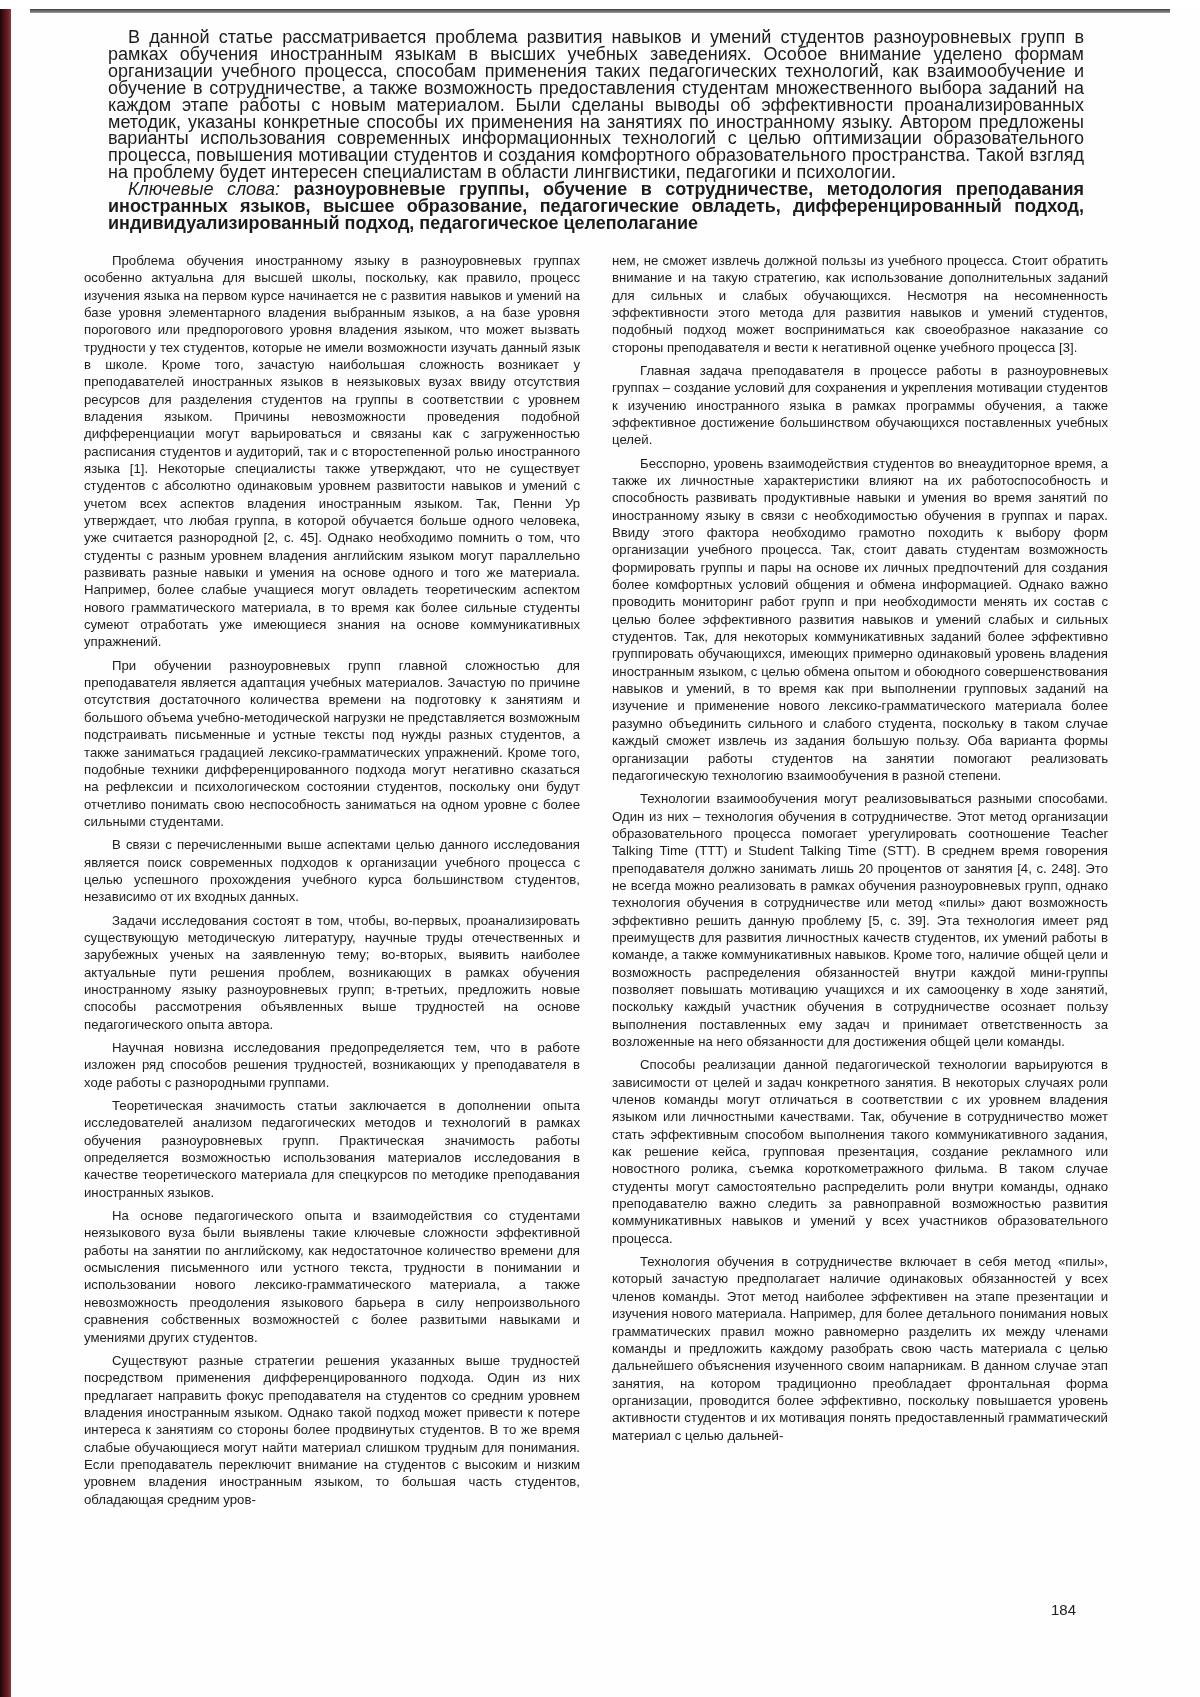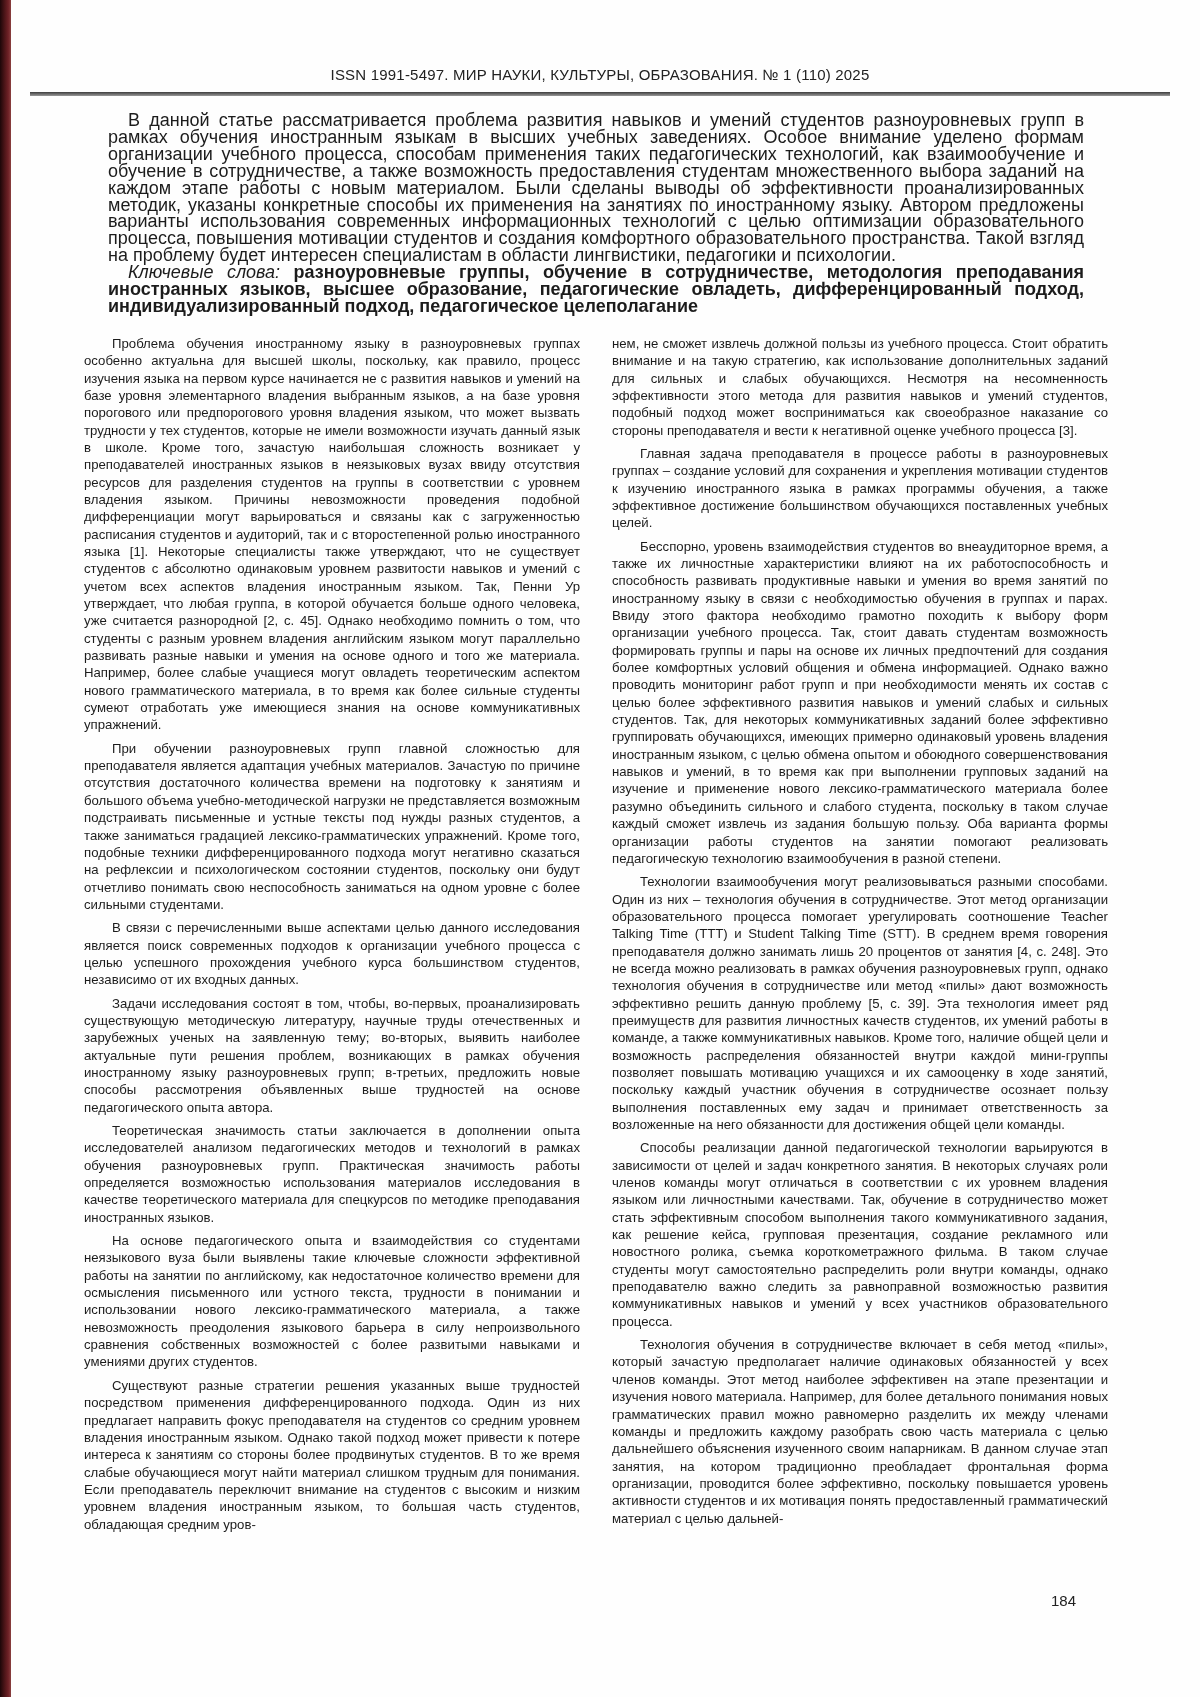--- a/index.html
+++ b/index.html
@@ -77,38 +77,38 @@
     color: #222;
   }
 </style>
 </head>
 <body>
 
 <div class="page">
 
   <div class="left-edge"></div>
 
-  <div class="journal-header">ISSN 1991-5497. МИР НАУКИ, КУЛЬТУРЫ, ОБРАЗОВАНИЯ.  № 1 (110) 2025</div>
 
   <div class="header-rule"></div>
 
   <div class="content">
 
 
     <div class="abstract-block">
       <p class="abstract-text">В данной статье рассматривается проблема развития навыков и умений студентов разноуровневых групп в рамках обучения иностранным языкам в высших учебных заведениях. Особое внимание уделено формам организации учебного процесса, способам применения таких педагогических технологий, как взаимообучение и обучение в сотрудничестве, а также возможность предоставления студентам множественного выбора заданий на каждом этапе работы с новым материалом. Были сделаны выводы об эффективности проанализированных методик, указаны конкретные способы их применения на занятиях по иностранному языку. Автором предложены варианты использования современных информационных технологий с целью оптимизации образовательного процесса, повышения мотивации студентов и создания комфортного образовательного пространства. Такой взгляд на проблему будет интересен специалистам в области лингвистики, педагогики и психологии.</p>
       <p class="keywords-line"><span class="keywords-label">Ключевые слова:</span><span class="keywords-text"> разноуровневые группы, обучение в сотрудничестве, методология преподавания иностранных языков, высшее образование, педагогические овладеть, дифференцированный подход, индивидуализированный подход, педагогическое целеполагание</span></p>
     </div>
 
     <div class="body-columns">
       <div class="col">
           <p>Проблема обучения иностранному языку в разноуровневых группах особенно актуальна для высшей школы, поскольку, как правило, процесс изучения языка на первом курсе начинается не с развития навыков и умений на базе уровня элементарного владения выбранным языков, а на базе уровня порогового или предпорогового уровня владения языком, что может вызвать трудности у тех студентов, которые не имели возможности изучать данный язык в школе. Кроме того, зачастую наибольшая сложность возникает у преподавателей иностранных языков в неязыковых вузах ввиду отсутствия ресурсов для разделения студентов на группы в соответствии с уровнем владения языком. Причины невозможности проведения подобной дифференциации могут варьироваться и связаны как с загруженностью расписания студентов и аудиторий, так и с второстепенной ролью иностранного языка [1]. Некоторые специалисты также утверждают, что не существует студентов с абсолютно одинаковым уровнем развитости навыков и умений с учетом всех аспектов владения иностранным языком. Так, Пенни Ур утверждает, что любая группа, в которой обучается больше одного человека, уже считается разнородной [2, с. 45]. Однако необходимо помнить о том, что студенты с разным уровнем владения английским языком могут параллельно развивать разные навыки и умения на основе одного и того же материала. Например, более слабые учащиеся могут овладеть теоретическим аспектом нового грамматического материала, в то время как более сильные студенты сумеют отработать уже имеющиеся знания на основе коммуникативных упражнений.</p>
           <p>При обучении разноуровневых групп главной сложностью для преподавателя является адаптация учебных материалов. Зачастую по причине отсутствия достаточного количества времени на подготовку к занятиям и большого объема учебно-методической нагрузки не представляется возможным подстраивать письменные и устные тексты под нужды разных студентов, а также заниматься градацией лексико-грамматических упражнений. Кроме того, подобные техники дифференцированного подхода могут негативно сказаться на рефлексии и психологическом состоянии студентов, поскольку они будут отчетливо понимать свою неспособность заниматься на одном уровне с более сильными студентами.</p>
           <p>В связи с перечисленными выше аспектами целью данного исследования является поиск современных подходов к организации учебного процесса с целью успешного прохождения учебного курса большинством студентов, независимо от их входных данных.</p>
           <p>Задачи исследования состоят в том, чтобы, во-первых, проанализировать существующую методическую литературу, научные труды отечественных и зарубежных ученых на заявленную тему; во-вторых, выявить наиболее актуальные пути решения проблем, возникающих в рамках обучения иностранному языку разноуровневых групп; в-третьих, предложить новые способы рассмотрения объявленных выше трудностей на основе педагогического опыта автора.</p>
+          <p>Научная новизна исследования предопределяется тем, что в работе изложен ряд способов решения трудностей, возникающих у преподавателя в ходе работы с разнородными группами.</p>
           <p>Теоретическая значимость статьи заключается в дополнении опыта исследователей анализом педагогических методов и технологий в рамках обучения разноуровневых групп. Практическая значимость работы определяется возможностью использования материалов исследования в качестве теоретического материала для спецкурсов по методике преподавания иностранных языков.</p>
           <p>На основе педагогического опыта и взаимодействия со студентами неязыкового вуза были выявлены такие ключевые сложности эффективной работы на занятии по английскому, как недостаточное количество времени для осмысления письменного или устного текста, трудности в понимании и использовании нового лексико-грамматического материала, а также невозможность преодоления языкового барьера в силу непроизвольного сравнения собственных возможностей с более развитыми навыками и умениями других студентов.</p>
           <p>Существуют разные стратегии решения указанных выше трудностей посредством применения дифференцированного подхода. Один из них предлагает направить фокус преподавателя на студентов со средним уровнем владения иностранным языком. Однако такой подход может привести к потере интереса к занятиям со стороны более продвинутых студентов. В то же время слабые обучающиеся могут найти материал слишком трудным для понимания. Если преподаватель переключит внимание на студентов с высоким и низким уровнем владения иностранным языком, то большая часть студентов, обладающая средним уров-</p>
         </div>
       <div class="col">
           <p class="no-indent">нем, не сможет извлечь должной пользы из учебного процесса. Стоит обратить внимание и на такую стратегию, как использование дополнительных заданий для сильных и слабых обучающихся. Несмотря на несомненность эффективности этого метода для развития навыков и умений студентов, подобный подход может восприниматься как своеобразное наказание со стороны преподавателя и вести к негативной оценке учебного процесса [3].</p>
           <p>Главная задача преподавателя в процессе работы в разноуровневых группах – создание условий для сохранения и укрепления мотивации студентов к изучению иностранного языка в рамках программы обучения, а также эффективное достижение большинством обучающихся поставленных учебных целей.</p>
           <p>Бесспорно, уровень взаимодействия студентов во внеаудиторное время, а также их личностные характеристики влияют на их работоспособность и способность развивать продуктивные навыки и умения во время занятий по иностранному языку в связи с необходимостью обучения в группах и парах. Ввиду этого фактора необходимо грамотно походить к выбору форм организации учебного процесса. Так, стоит давать студентам возможность формировать группы и пары на основе их личных предпочтений для создания более комфортных условий общения и обмена информацией. Однако важно проводить мониторинг работ групп и при необходимости менять их состав с целью более эффективного развития навыков и умений слабых и сильных студентов. Так, для некоторых коммуникативных заданий более эффективно группировать обучающихся, имеющих примерно одинаковый уровень владения иностранным языком, с целью обмена опытом и обоюдного совершенствования навыков и умений, в то время как при выполнении групповых заданий на изучение и применение нового лексико-грамматического материала более разумно объединить сильного и слабого студента, поскольку в таком случае каждый сможет извлечь из задания большую пользу. Оба варианта формы организации работы студентов на занятии помогают реализовать педагогическую технологию взаимообучения в разной степени.</p>
           <p>Технологии взаимообучения могут реализовываться разными способами. Один из них – технология обучения в сотрудничестве. Этот метод организации образовательного процесса помогает урегулировать соотношение Teacher Talking Time (TTT) и Student Talking Time (STT). В среднем время говорения преподавателя должно занимать лишь 20 процентов от занятия [4, с. 248]. Это не всегда можно реализовать в рамках обучения разноуровневых групп, однако технология обучения в сотрудничестве или метод «пилы» дают возможность эффективно решить данную проблему [5, с. 39]. Эта технология имеет ряд преимуществ для развития личностных качеств студентов, их умений работы в команде, а также коммуникативных навыков. Кроме того, наличие общей цели и возможность распределения обязанностей внутри каждой мини-группы позволяет повышать мотивацию учащихся и их самооценку в ходе занятий, поскольку каждый участник обучения в сотрудничестве осознает пользу выполнения поставленных ему задач и принимает ответственность за возложенные на него обязанности для достижения общей цели команды.</p>
           <p>Способы реализации данной педагогической технологии варьируются в зависимости от целей и задач конкретного занятия. В некоторых случаях роли членов команды могут отличаться в соответствии с их уровнем владения языком или личностными качествами. Так, обучение в сотрудничество может стать эффективным способом выполнения такого коммуникативного задания, как решение кейса, групповая презентация, создание рекламного или новостного ролика, съемка короткометражного фильма. В таком случае студенты могут самостоятельно распределить роли внутри команды, однако преподавателю важно следить за равноправной возможностью развития коммуникативных навыков и умений у всех участников образовательного процесса.</p>

